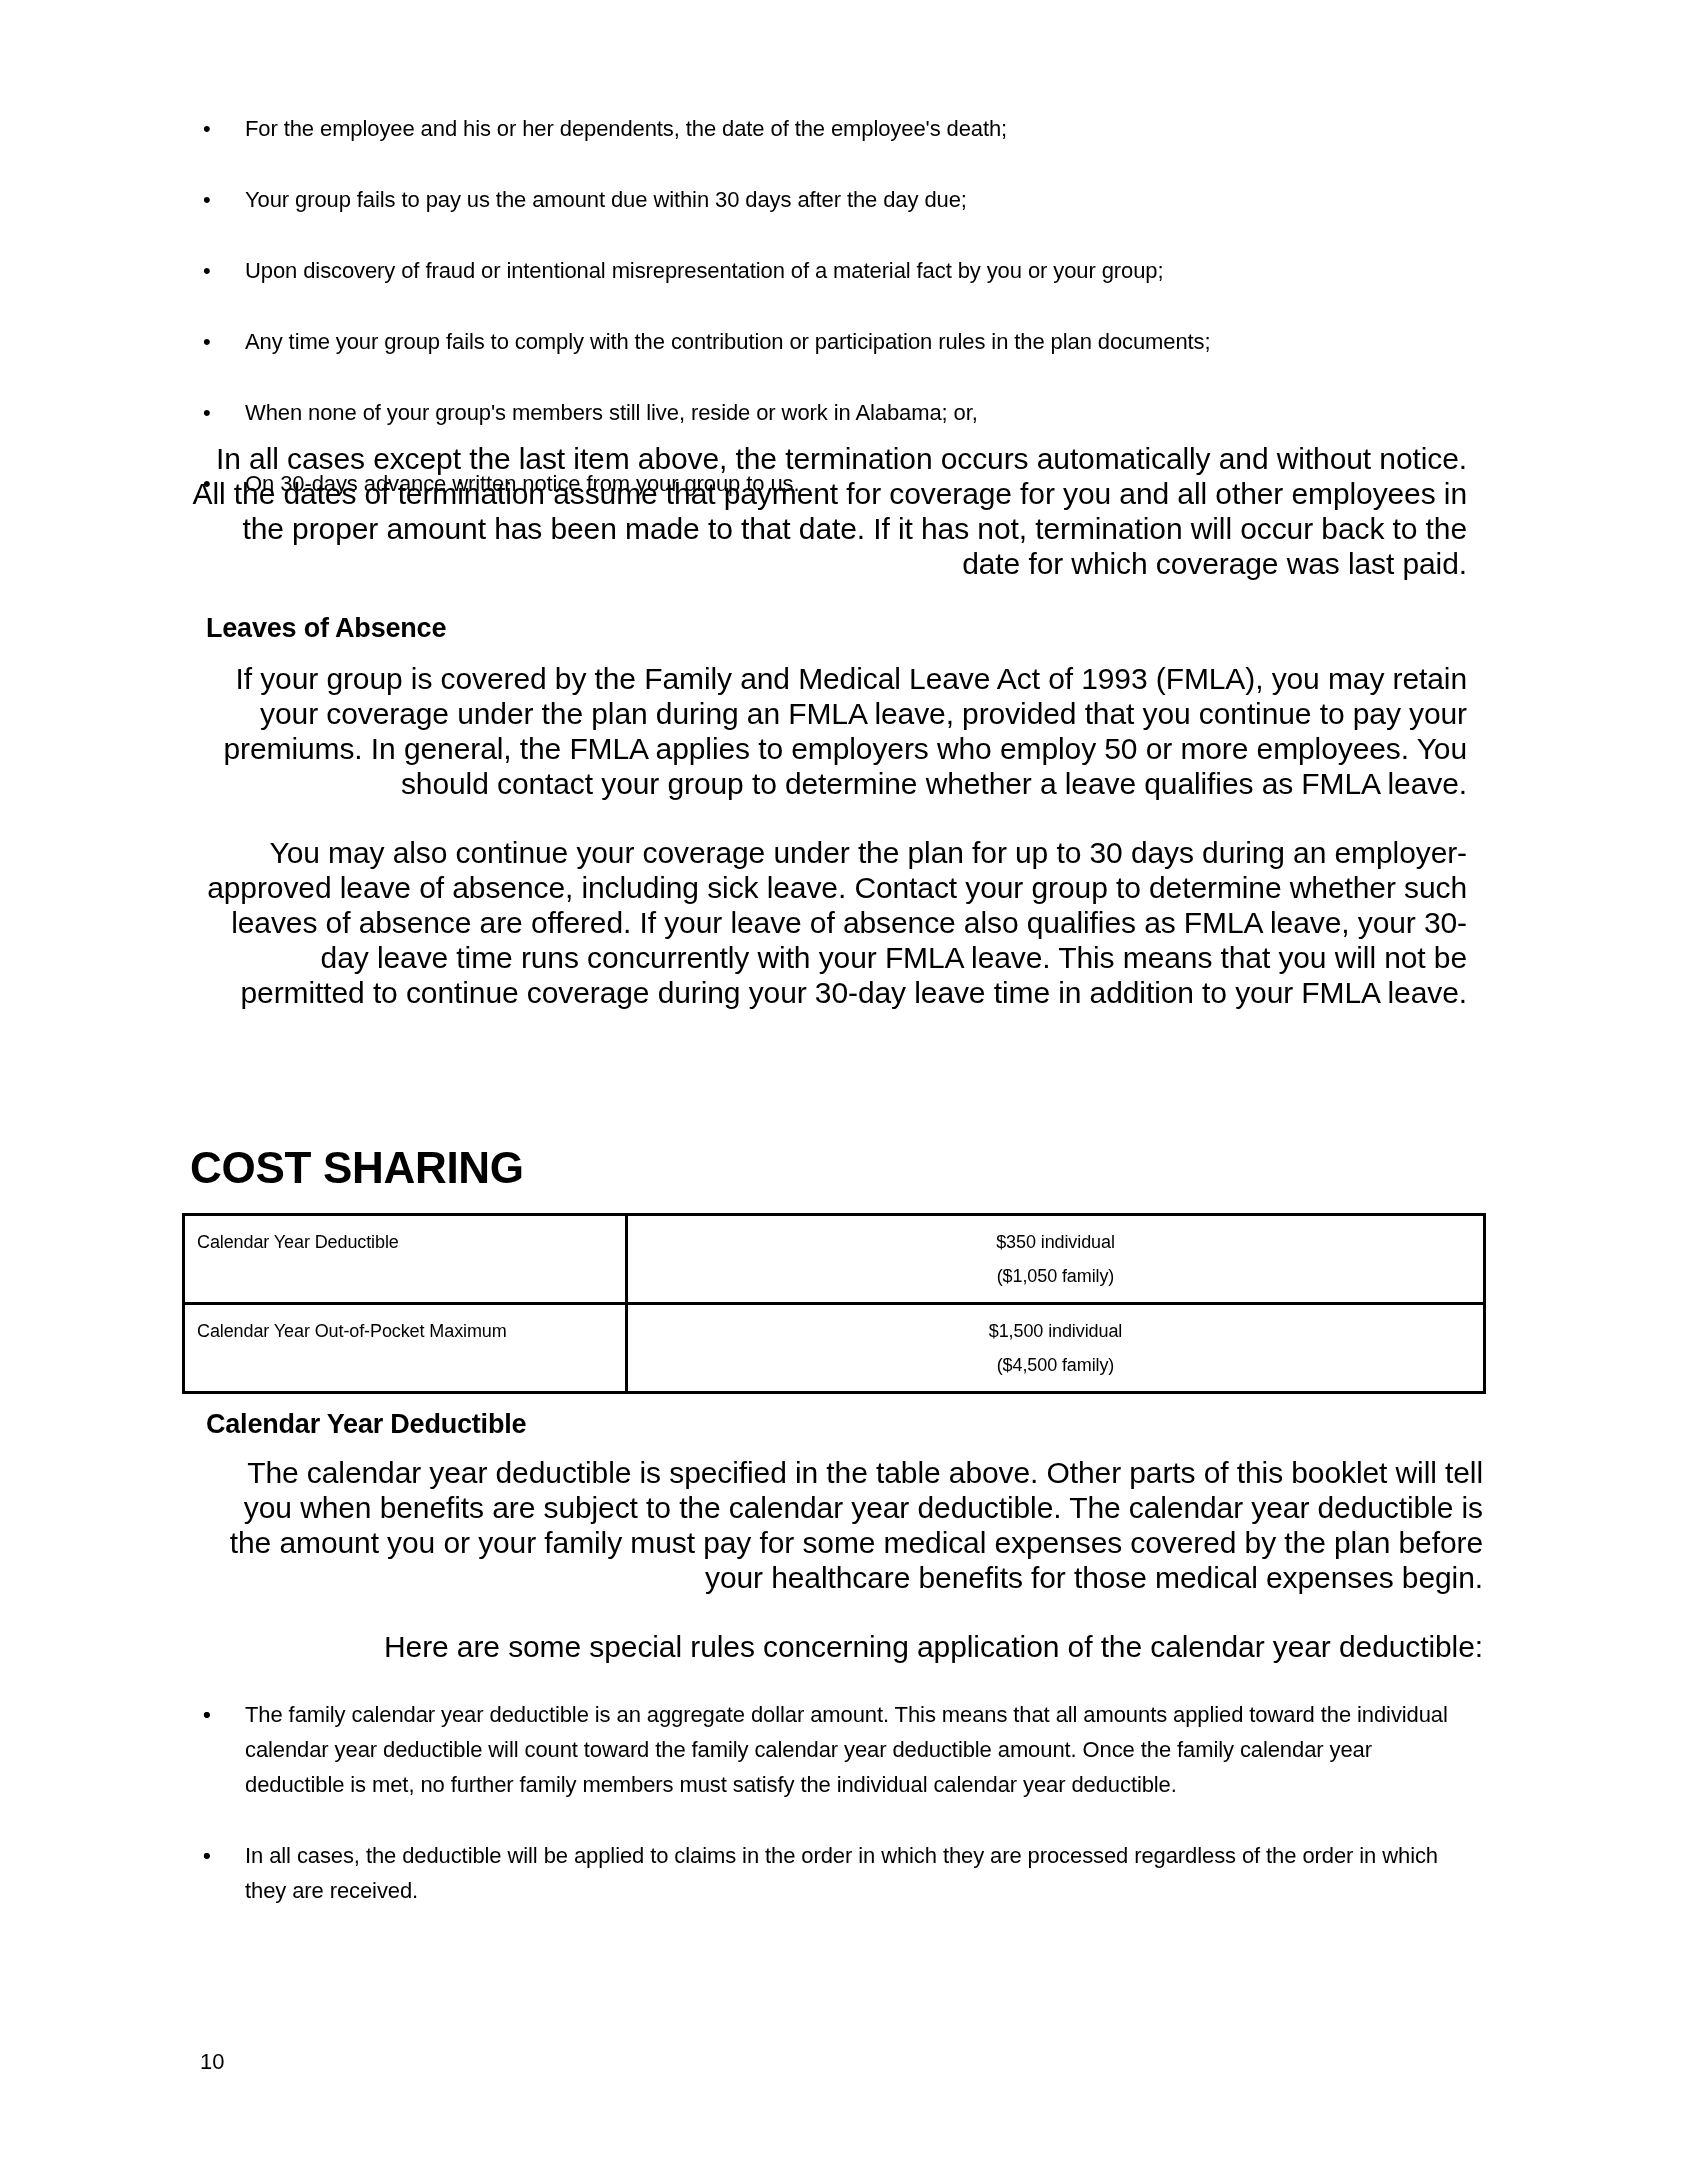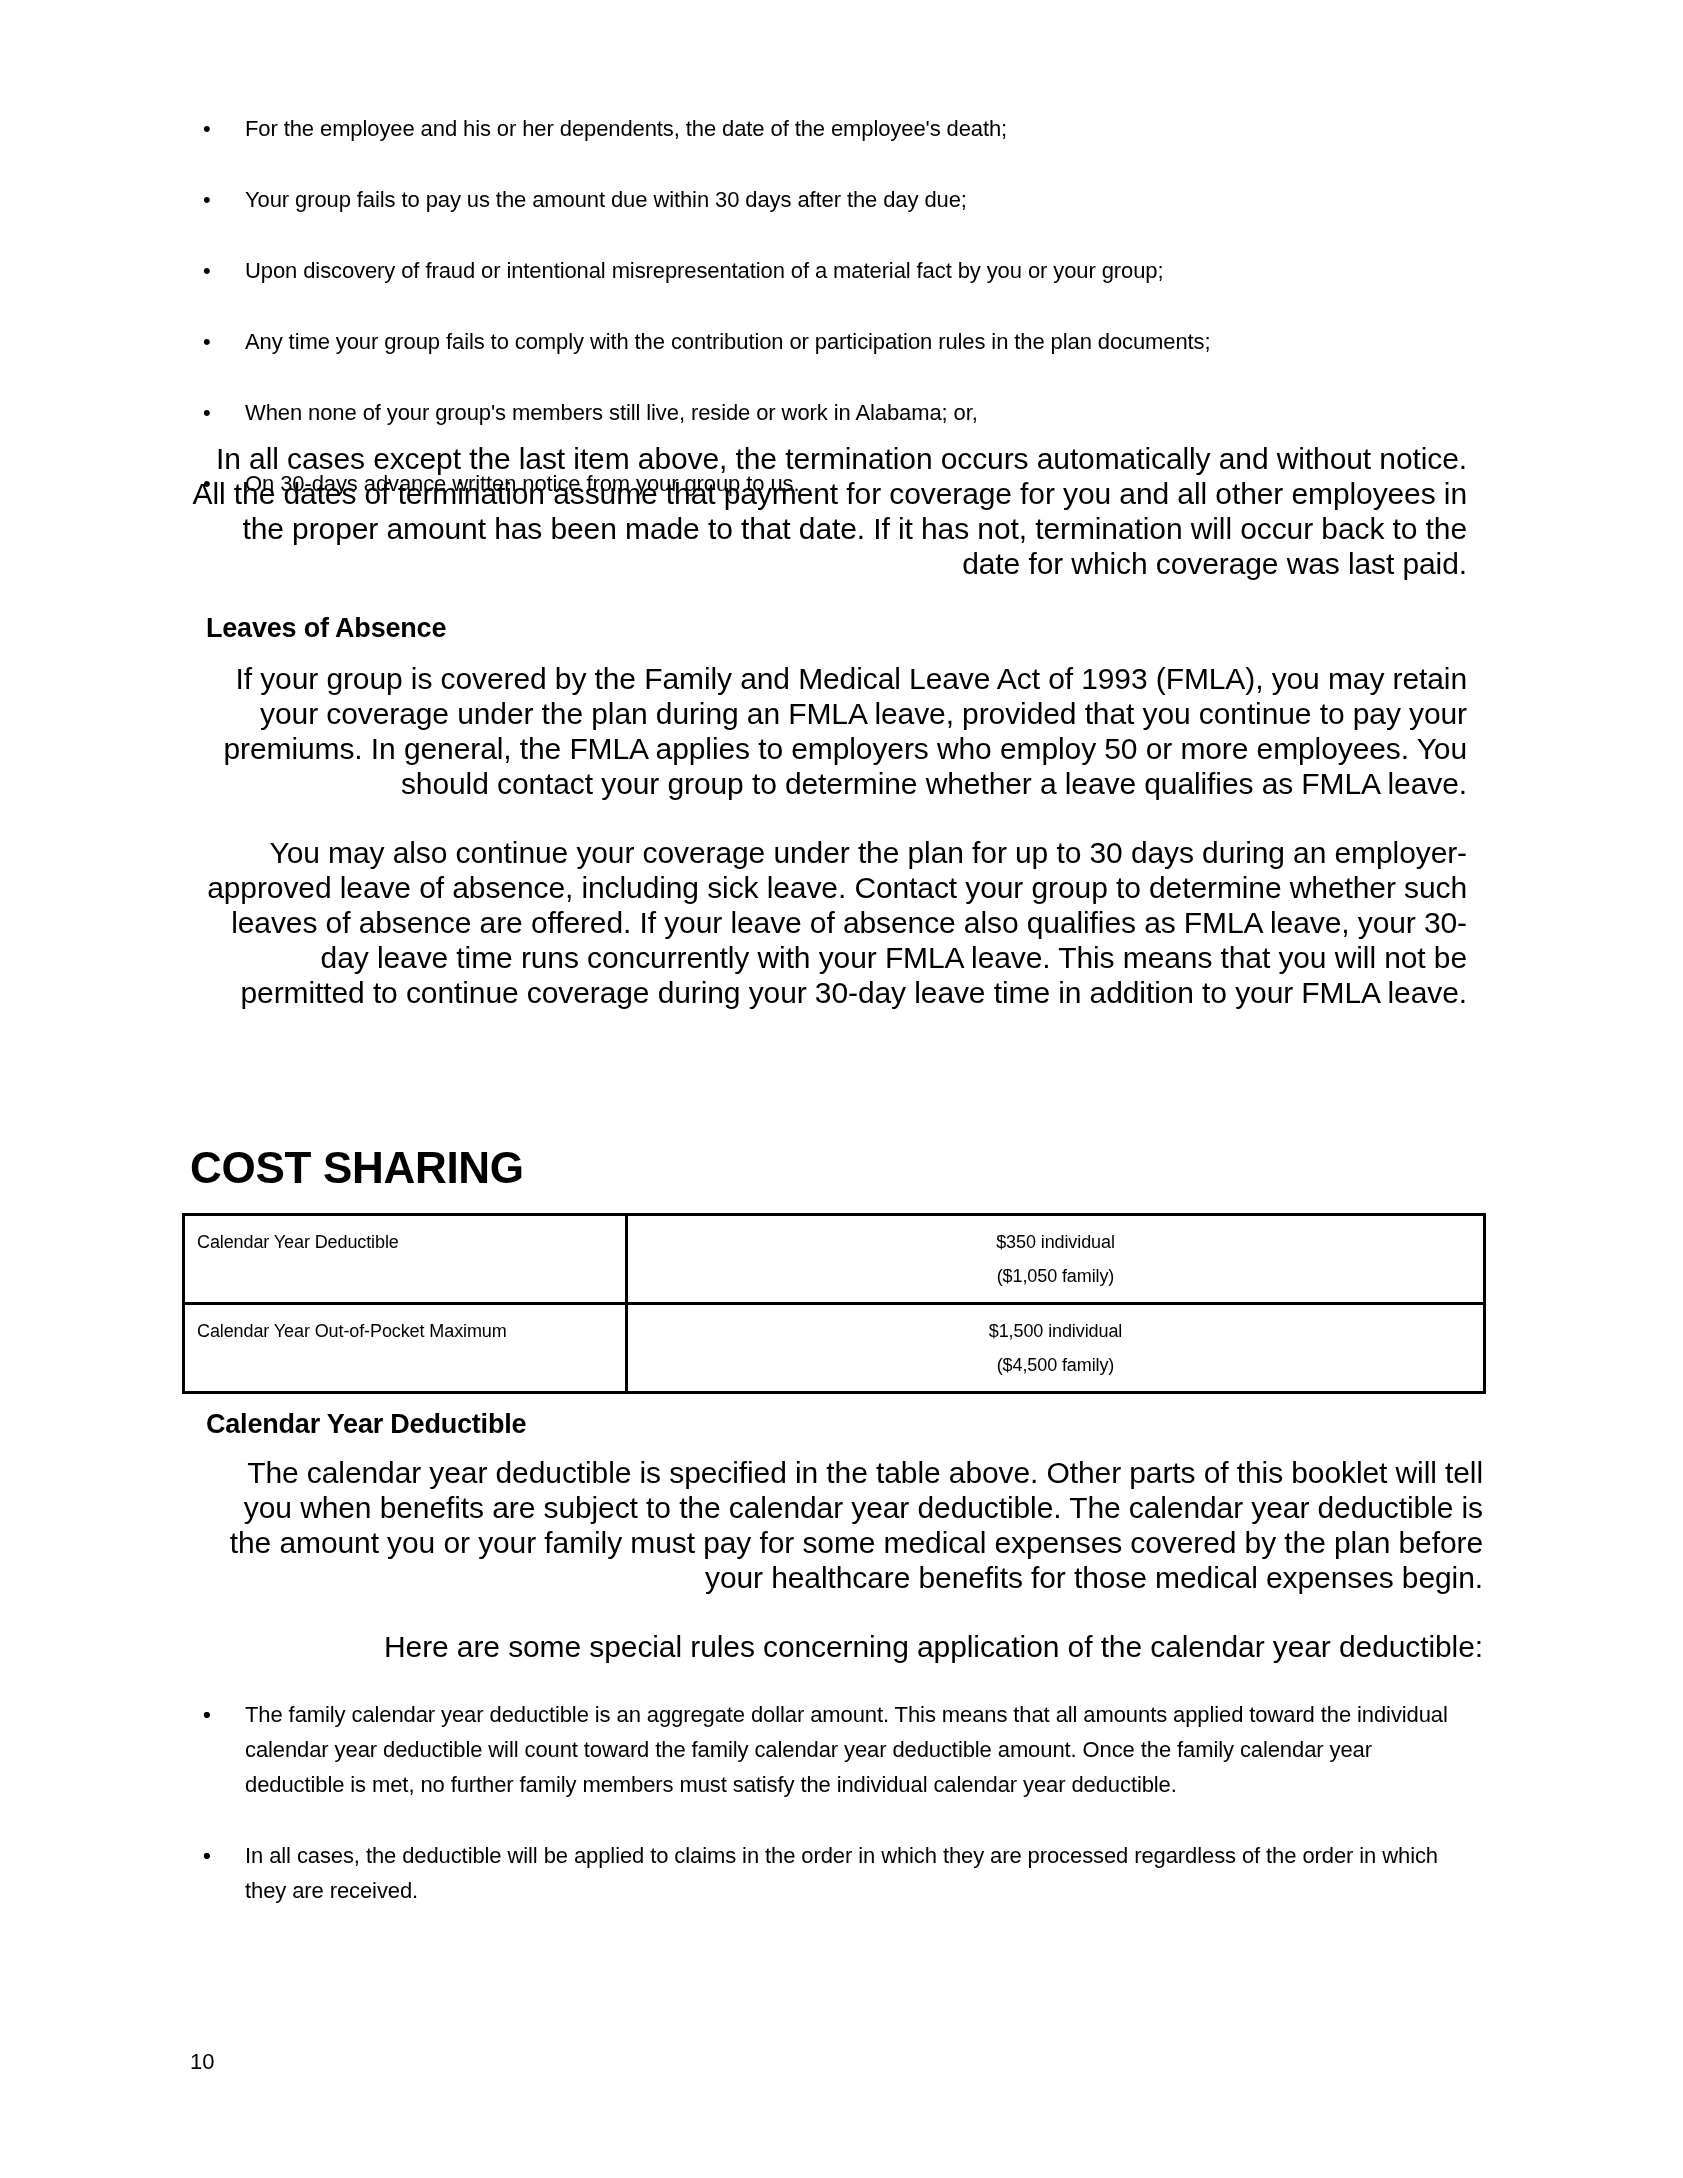--- a/index.html
+++ b/index.html
@@ -115,21 +115,21 @@
 
   
   .sec-bullets-top { position: absolute; left: 190px; top: 111px; width: 1277px; }
   .sec-para-termination { position: absolute; left: 190px; top: 441px; width: 1277px; }
   .sec-leaves-heading { position: absolute; left: 190px; top: 595px; width: 1277px; }
   .sec-leaves-body { position: absolute; left: 190px; top: 661px; width: 1277px; }
   .sec-cost-heading { position: absolute; left: 190px; top: 1102px; width: 1277px; margin-top: 40px; }
   .sec-cyd-heading { position: absolute; left: 190px; top: 1391px; width: 1277px; }
   .sec-cyd-body { position: absolute; left: 206px; top: 1455px; width: 1277px; }
   .sec-bullets-bottom { position: absolute; left: 190px; top: 1661px; width: 1277px; }
-  .page-number { position: absolute; left: 190px; top: 2047px; font-size: 22px; line-height: 30px; }
+  .page-number { position: absolute; left: 200px; top: 2047px; font-size: 22px; line-height: 30px; }
 </style>
 </head>
 <body>
 
 <div class="page">
 
   <div class="sec-bullets-top">
     <ul class="bullets">
       <li>
         <span class="bullet-glyph">•</span>

